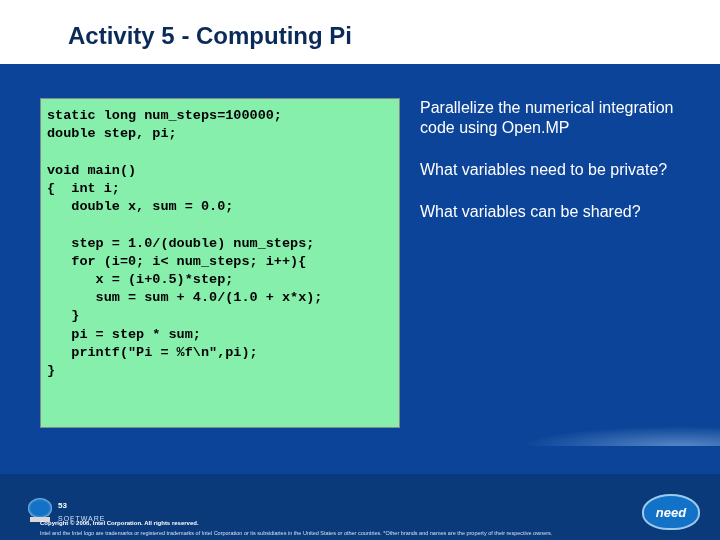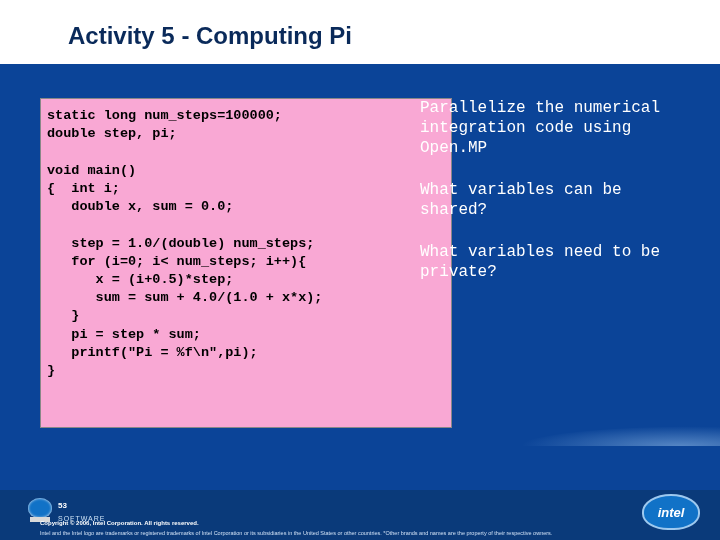--- a/index.html
+++ b/index.html
@@ -33,47 +33,46 @@
     top: 64px;
     left: 0;
     right: 0;
     bottom: 50px;
     background: #0b4498;
   }
   .code-box {
     position: absolute;
     top: 34px;
     left: 40px;
-    width: 412px;
+    width: 360px;
     height: 330px;
-    background: #f9a8d4;
+    background: #86efac;
     color: #000;
     font-family: "Courier New", monospace;
     font-size: 13.5px;
     font-weight: bold;
     line-height: 1.35;
     padding: 8px 6px;
     white-space: pre;
     border: 1px solid #888;
   }
   .notes {
     position: absolute;
     top: 34px;
     left: 420px;
     right: 24px;
     color: #fff;
     font-size: 16px;
     line-height: 1.25;
-    font-family: Liberation Mono, monospace;
   }
   .notes p { margin-bottom: 22px; }
   .footer {
     position: absolute;
     bottom: 0; left: 0; right: 0;
-    height: 50px;
+    height: 66px;
     background: #0a3a7a;
   }
   .page-num {
     position: absolute;
     bottom: 30px;
     left: 58px;
     font-size: 8px;
     font-weight: bold;
     color: #fff;
   }
@@ -155,28 +154,28 @@
    for (i=0; i&lt; num_steps; i++){
       x = (i+0.5)*step;
       sum = sum + 4.0/(1.0 + x*x);
    }
    pi = step * sum;
    printf("Pi = %f\n",pi);
 }</div>
 
   <div class="notes">
     <p>Parallelize the numerical integration code using Open.MP</p>
+    <p>What variables need to be private?</p>
     <p>What variables can be shared?</p>
-    <p>What variables need to be private?</p>
   </div>
   <div class="swoosh"></div>
 </div>
 
 <div class="footer">
   <div class="intel-badge-small"></div>
   <div class="software-txt">SOFTWARE</div>
   <div class="page-num">53</div>
   <div class="copyright">Copyright © 2006, Intel Corporation. All rights reserved.</div>
   <div class="trademark">Intel and the Intel logo are trademarks or registered trademarks of Intel Corporation or its subsidiaries in the United States or other countries. *Other brands and names are the property of their respective owners.</div>
   <div class="intel-badge-large">
-    <span>intel</span>
+    <span>need</span>
   </div>
 </div>
 
 </body></html>

